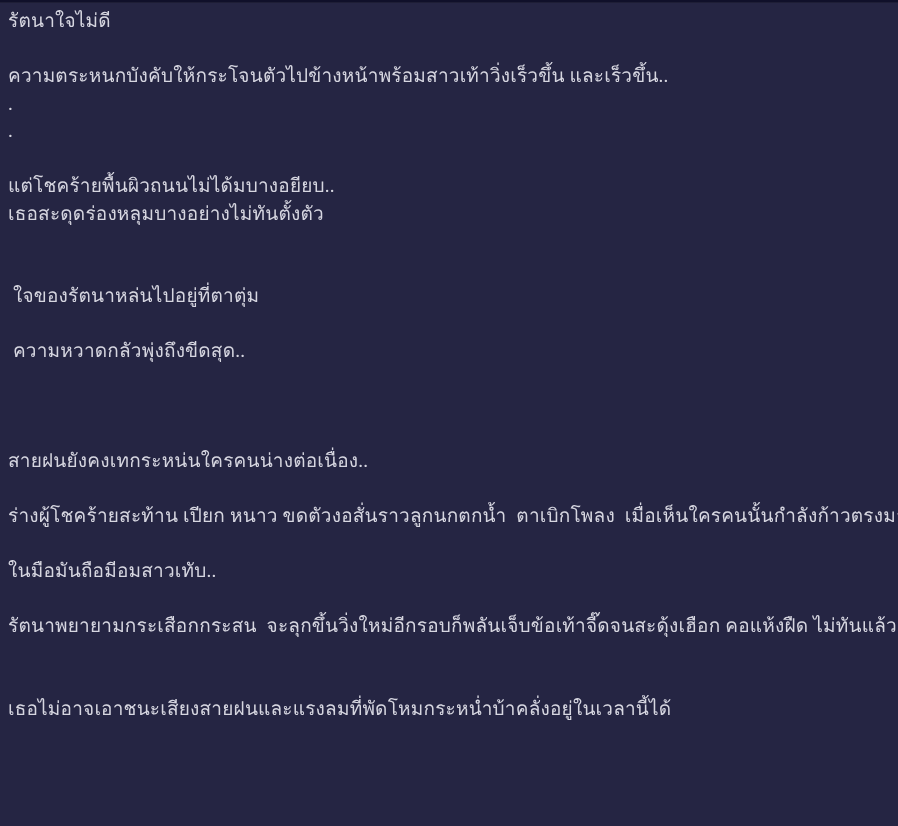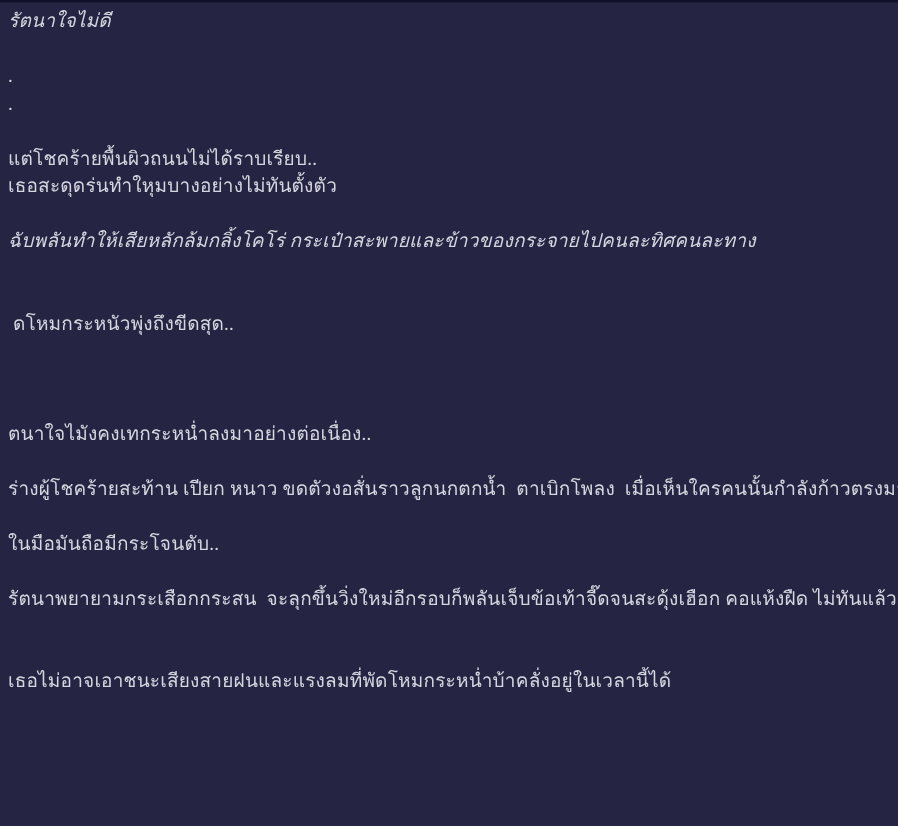--- a/index.html
+++ b/index.html
@@ -29,50 +29,50 @@
     color: #d6d6e0;
     font-size: 19px;
   }
   .line {
     height: 27.5px;
     line-height: 27.5px;
     white-space: pre;
     letter-spacing: 0.2px;
   }
   .line.italic {
-    font-style: italic;
   }
 </style>
 </head>
 <body style="background: rgb(37, 37, 67);">
 
 <div class="page">
   <div class="top-strip" style="background: rgb(16, 16, 42);"></div>
   <div class="content" style="color: rgb(214, 214, 224);">
     <div class="line italic">รัตนาใจไม่ดี</div>
     <div id="story-lines">
         <div class="line">&nbsp;</div>
+        <div class="line">ความตระหนกบังคับให้กระโจนตัวไปข้างหน้าพร้อมสาวเท้าวิ่งเร็วขึ้น และเร็วขึ้น..</div>
         <div class="line">.</div>
         <div class="line">.</div>
         <div class="line">&nbsp;</div>
-        <div class="line">แต่โชคร้ายพื้นผิวถนนไม่ได้ราบเรียบ..</div>
-        <div class="line">เธอสะดุดร่นทำใหุมบางอย่างไม่ทันตั้งตัว</div>
-        <div class="line">&nbsp;</div>
-        <div class="line italic">ฉับพลันทำให้เสียหลักล้มกลิ้งโคโร่ กระเป๋าสะพายและข้าวของกระจายไปคนละทิศคนละทาง</div>
+        <div class="line">แต่โชคร้ายพื้นผิวถนนไม่ได้มบางอยียบ..</div>
+        <div class="line">เธอสะดุดร่องหลุมบางอย่างไม่ทันตั้งตัว</div>
         <div class="line">&nbsp;</div>
         <div class="line">&nbsp;</div>
-        <div class="line"> ดโหมกระหนัวพุ่งถึงขีดสุด..</div>
+        <div class="line"> ใจของรัตนาหล่นไปอยู่ที่ตาตุ่ม</div>
+        <div class="line">&nbsp;</div>
+        <div class="line"> ความหวาดกลัวพุ่งถึงขีดสุด..</div>
         <div class="line">&nbsp;</div>
         <div class="line">&nbsp;</div>
         <div class="line">&nbsp;</div>
-        <div class="line">ตนาใจไมังคงเทกระหน่ำลงมาอย่างต่อเนื่อง..</div>
+        <div class="line">สายฝนยังคงเทกระหน่นใครคนน่างต่อเนื่อง..</div>
         <div class="line">&nbsp;</div>
         <div class="line">ร่างผู้โชคร้ายสะท้าน เปียก หนาว ขดตัวงอสั่นราวลูกนกตกน้ำ  ตาเบิกโพลง  เมื่อเห็นใครคนนั้นกำลังก้าวตรงมายังเธออย่างช้าๆ</div>
         <div class="line">&nbsp;</div>
-        <div class="line">ในมือมันถือมีกระโจนตับ..</div>
+        <div class="line">ในมือมันถือมีอมสาวเทับ..</div>
         <div class="line">&nbsp;</div>
         <div class="line">รัตนาพยายามกระเสือกกระสน  จะลุกขึ้นวิ่งใหม่อีกรอบก็พลันเจ็บข้อเท้าจี๊ดจนสะดุ้งเฮือก คอแห้งฝืด ไม่ทันแล้ว..</div>
         <div class="line">&nbsp;</div>
         <div class="line">&nbsp;</div>
         <div class="line">เธอไม่อาจเอาชนะเสียงสายฝนและแรงลมที่พัดโหมกระหน่ำบ้าคลั่งอยู่ในเวลานี้ได้</div>
       </div>
   </div>
 </div>
 
 </body></html>

